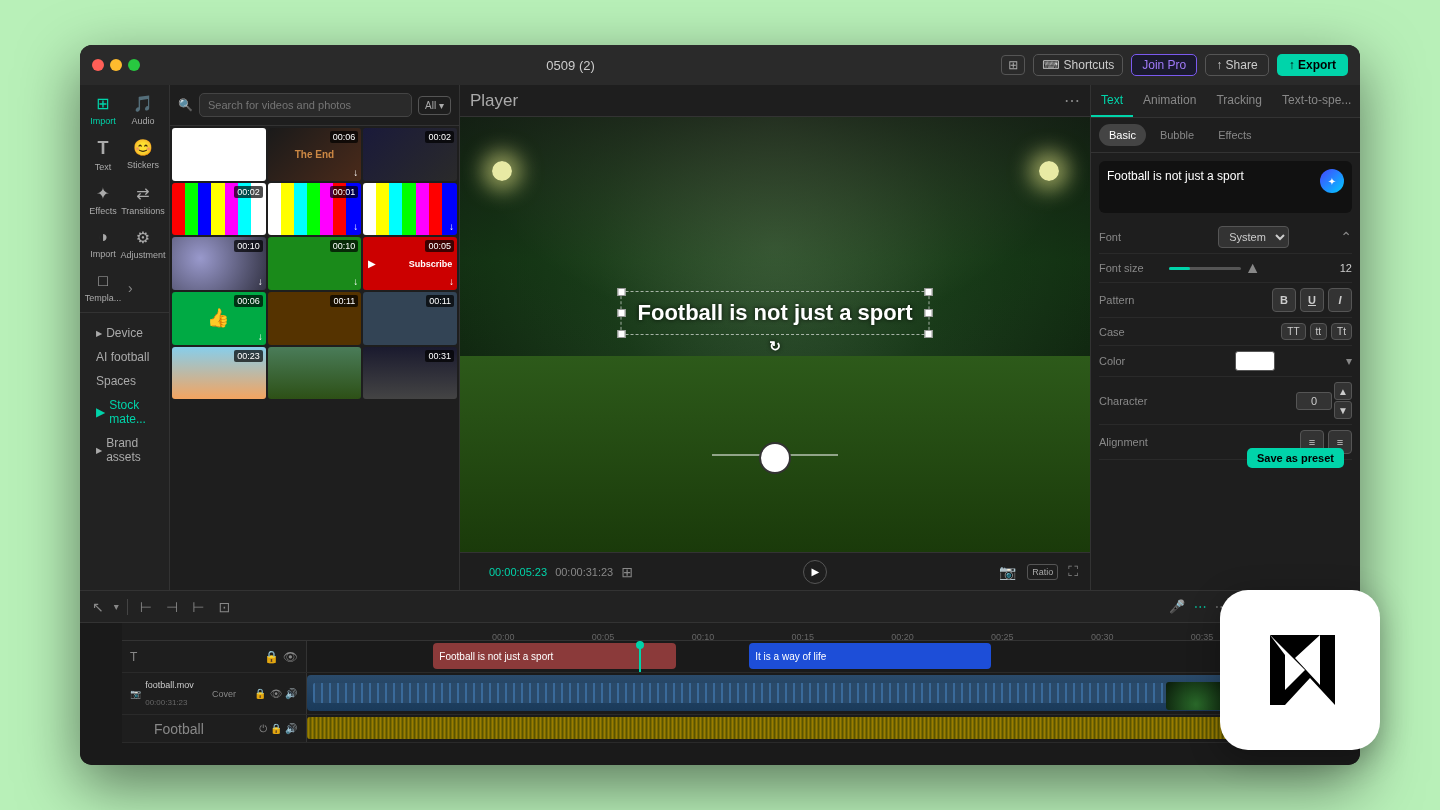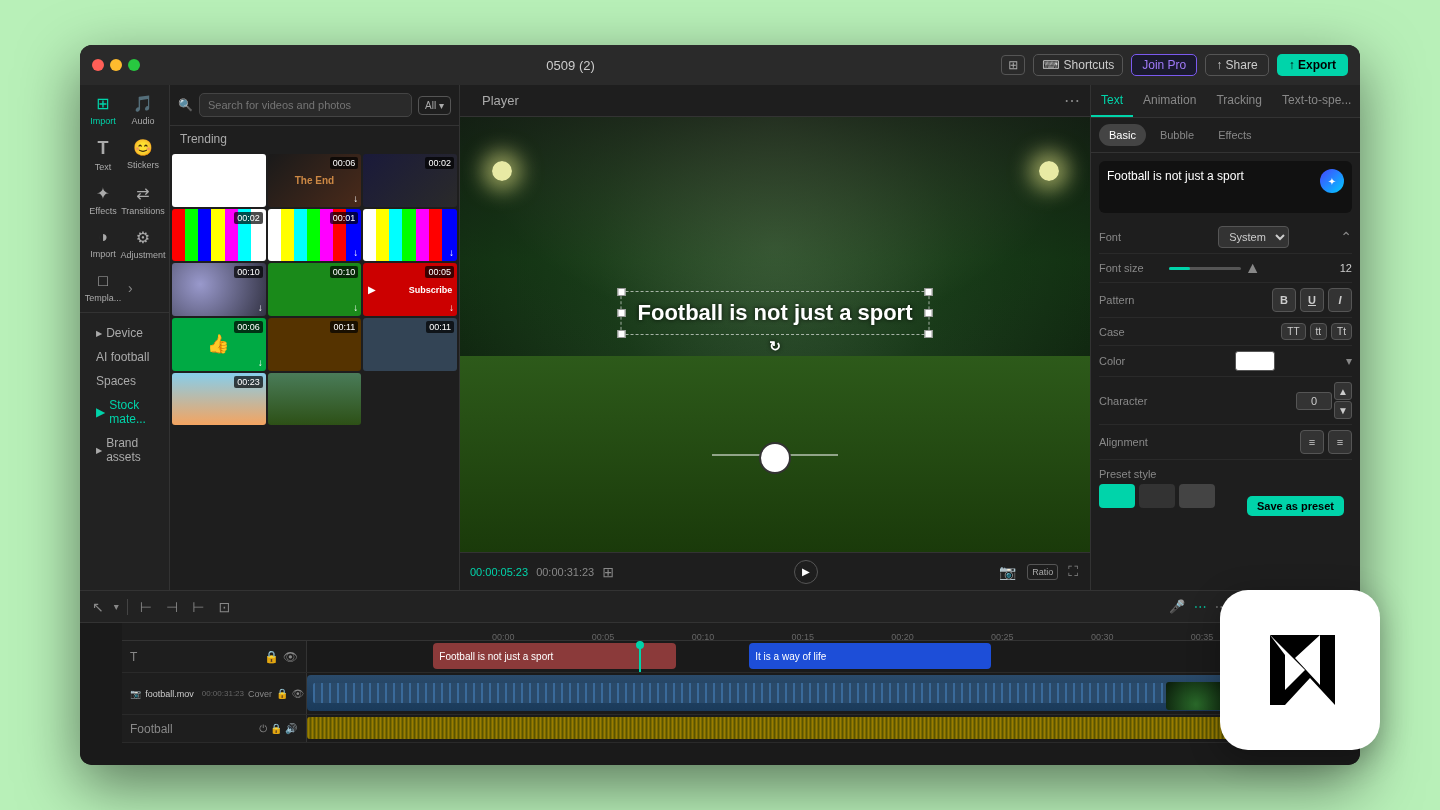--- a/index.html
+++ b/index.html
@@ -231,22 +231,21 @@
       height: 32px;
       background: #1e1e1e;
       display: flex;
       align-items: center;
       justify-content: space-between;
       padding: 0 10px;
       border-bottom: 1px solid #333;
     }
     .player-title {
       color: #aaa;
-      font-size: 13px;
-      margin-left: 12px;
+      font-size: 17px;
     }
     .player-viewport {
       flex: 1;
       position: relative;
       background: #000;
       display: flex;
       align-items: center;
       justify-content: center;
       overflow: hidden;
     }
@@ -308,20 +307,21 @@
       background: #1e1e1e;
       display: flex;
       align-items: center;
       padding: 0 10px;
       gap: 8px;
       border-top: 1px solid #333;
     }
     .time-display {
       color: #00d4aa;
       font-size: 11px;
+      margin-left: 19px;
     }
     .time-display2 {
       color: #888;
       font-size: 11px;
     }
     .play-btn {
       width: 24px; height: 24px;
       background: transparent;
       border: 1px solid #555;
       border-radius: 50%;
@@ -882,21 +882,20 @@
         </div>
       </div>
     </div>
 
     <div class="media-panel">
       <div class="search-bar">
         <span style="color:#888;font-size:12px;">🔍</span>
         <input class="search-input" placeholder="Search for videos and photos" type="text" style="">
         <button class="filter-btn">All ▾</button>
       </div>
-      <div class="trending-label">Trending</div>
       <div class="media-grid">
 
         <div class="media-thumb thumb-white"></div>
         <div class="media-thumb" style="background:linear-gradient(135deg,#1a1a1a,#4a2a1a);">
           <span class="media-duration">00:06</span>
           <span style="position:absolute;top:50%;left:50%;transform:translate(-50%,-50%);color:#cc8844;font-size:10px;font-weight:bold;">The End</span>
           <span class="media-download">↓</span>
         </div>
         <div class="media-thumb" style="background:linear-gradient(135deg,#1a1a3a,#2a2a2a);">
           <span class="media-duration">00:02</span>
@@ -938,20 +937,23 @@
           <span class="media-duration">00:11</span>
         </div>
         <div class="media-thumb" style="background:#334455;">
           <span class="media-duration">00:11</span>
         </div>
 
         <div class="media-thumb" style="background:linear-gradient(180deg,#87ceeb,#f4a460);">
           <span class="media-duration">00:23</span>
         </div>
         <div class="media-thumb" style="background:linear-gradient(180deg,#4a7c59,#2d5016);"></div>
+        <div class="media-thumb" style="background:linear-gradient(180deg,#1a1a2e,#444);">
+          <span class="media-duration">00:31</span>
+        </div>
       </div>
     </div>
 
     <div class="player-area">
       <div class="player-header">
         <span class="player-title">Player</span>
         <span style="color:#888;font-size:16px;cursor:pointer;">⋯</span>
       </div>
       <div class="player-viewport">
         <div class="stadium-bg"></div>
@@ -1064,28 +1066,20 @@
         </div>
 
         <div class="prop-row">
           <span class="prop-label">Alignment</span>
           <div class="align-btns">
             <button class="align-btn">≡</button>
             <button class="align-btn">≡</button>
           </div>
         </div>
 
-        <div style="margin-top:8px;">
-          <div class="preset-label">Preset style</div>
-          <div class="preset-row">
-            <div class="preset-item" style="background:#00d4aa;"></div>
-            <div class="preset-item" style="background:#333;"></div>
-            <div class="preset-item" style="background:#444;"></div>
-          </div>
-        </div>
         <div style="margin-top:8px;text-align:right;position:relative;">
           <button class="save-preset-btn">Save as preset</button>
         </div>
       </div>
     </div>
   </div>
 
   <div class="timeline-area">
 
     <div class="timeline-toolbar">
@@ -1143,21 +1137,21 @@
                 <div class="playhead-top"></div>
               </div>
               <div class="clip clip-text1">Football is not just a sport</div>
               <div class="clip clip-text2">It is a way of life</div>
             </div>
           </div>
 
           <div class="track-row video-track">
             <div class="track-label">
               <span style="color:#888;font-size:9px;">📷</span>
-              <div style="display:flex;flex-direction:row;gap:8px;">
+              <div style="display:flex;flex-direction:column;gap:8px;">
                 <span style="color:#ccc;font-size:9px;">football.mov</span>
                 <span style="color:#666;font-size:8px;">00:00:31:23</span>
               </div>
               <span style="color:#888;font-size:9px;margin-left:auto;">Cover</span>
               <div class="track-label-icons">
                 <span class="track-icon" style="font-size:10px;">🔒</span>
                 <span class="track-icon" style="font-size:10px;">👁</span>
                 <span class="track-icon" style="font-size:10px;">🔊</span>
               </div>
             </div>
@@ -1166,21 +1160,21 @@
                 <div class="video-waveform"></div>
                 <div style="position:absolute;right:10%;top:20%;width:60px;height:28px;background:linear-gradient(135deg,#2a5a8a,#1a3a5a);border-radius:3px;overflow:hidden;">
                   <div style="width:100%;height:100%;background:radial-gradient(circle at 50% 80%,#2a6a2a,#0a1a0a);"></div>
                 </div>
               </div>
             </div>
           </div>
 
           <div class="track-row audio-track-row">
             <div class="track-label">
-              <span style="color:#888;font-size:12px;">Football</span>
+              <span style="color:#888;font-size:14px;margin-left:24px;">Football</span>
               <div class="track-label-icons">
                 <span class="track-icon" style="font-size:10px;">⏻</span>
                 <span class="track-icon" style="font-size:10px;">🔒</span>
                 <span class="track-icon" style="font-size:10px;">🔊</span>
               </div>
             </div>
             <div class="track-content">
               <div class="audio-waveform"></div>
             </div>
           </div>

